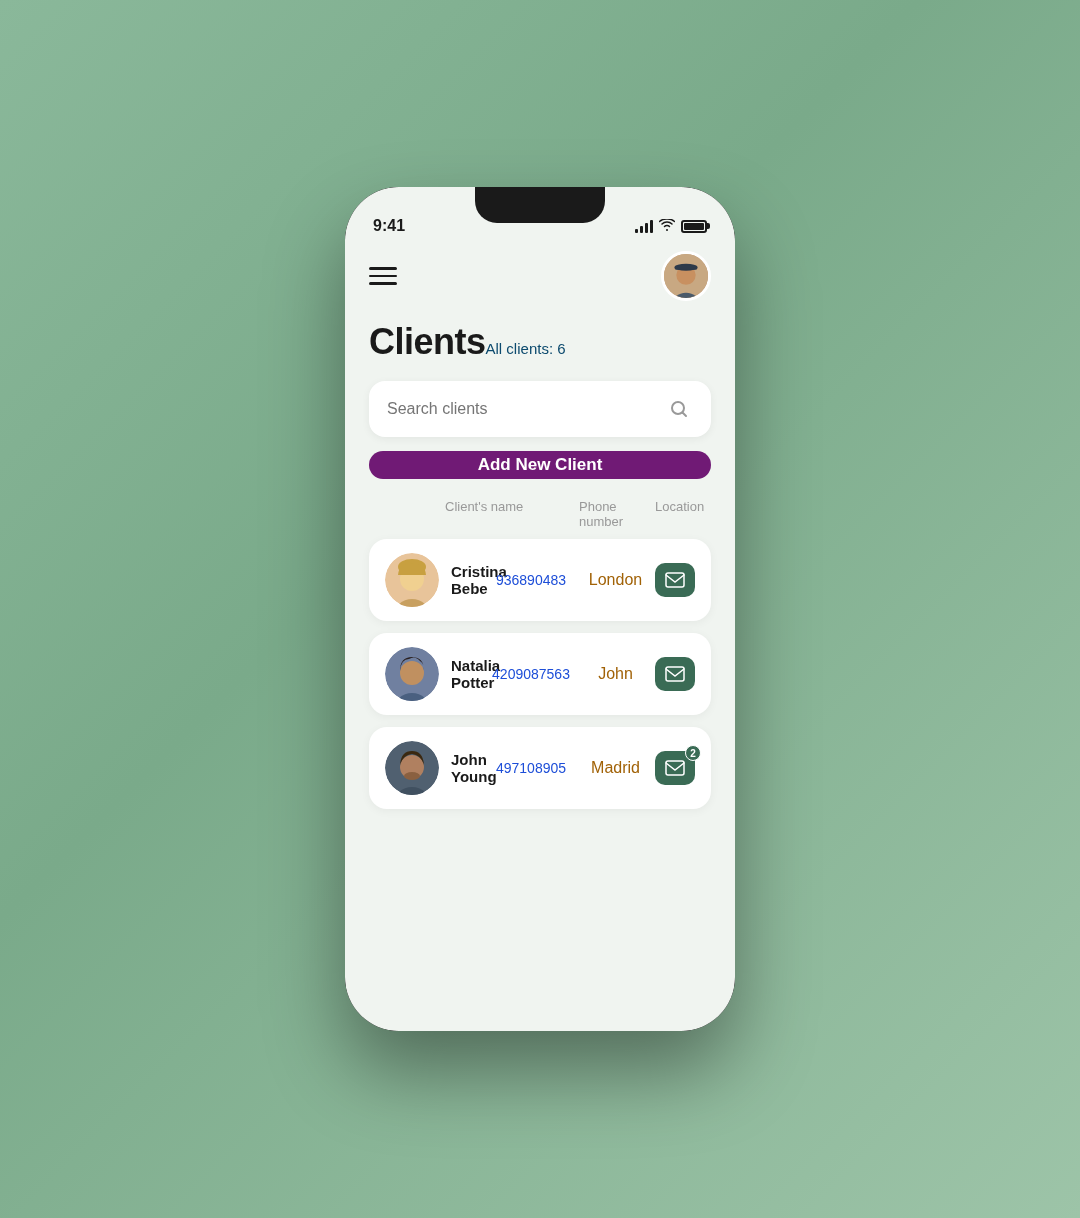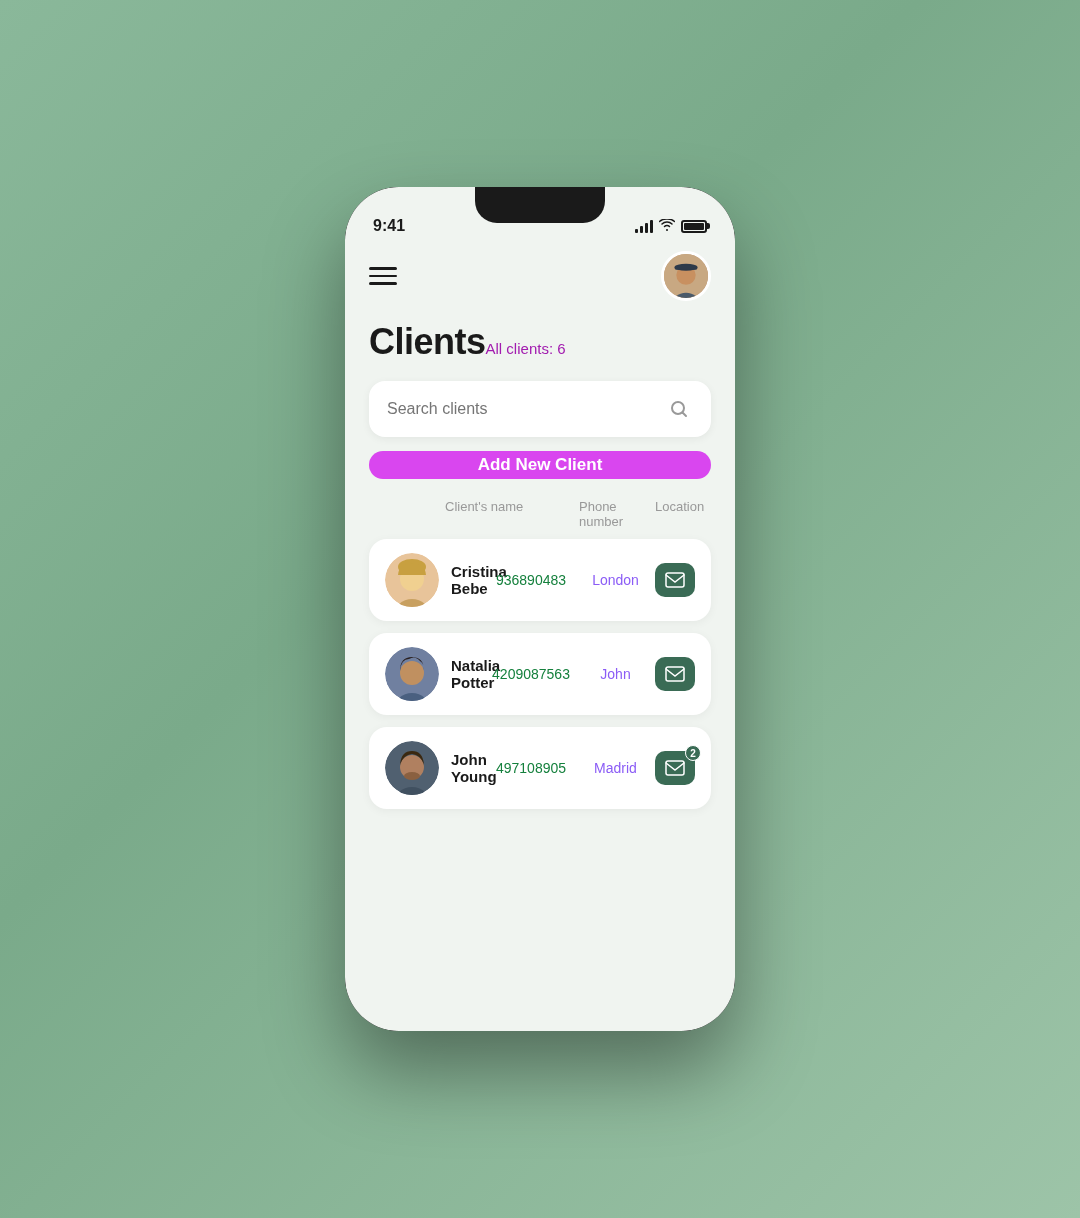--- a/index.html
+++ b/index.html
@@ -167,21 +167,21 @@
 
     .page-title {
       font-size: 36px;
       font-weight: 700;
       color: #1a1a1a;
       letter-spacing: -0.5px;
     }
 
     .client-count {
       font-size: 15px;
-      color: #a21caf;
+      color: #0c4a6e;
       padding-bottom: 6px;
     }
 
     
     .search-bar {
       background: white;
       border-radius: 16px;
       display: flex;
       align-items: center;
       padding: 14px 18px;
@@ -202,21 +202,21 @@
       width: 28px;
       height: 28px;
       display: flex;
       align-items: center;
       justify-content: center;
       cursor: pointer;
     }
 
     
     .add-button {
-      background: #d946ef;
+      background: #701a75;
       color: white;
       border: none;
       border-radius: 16px;
       padding: 4px;
       width: 100%;
       font-size: 17px;
       font-weight: 700;
       cursor: pointer;
       margin-bottom: 20px;
       text-align: center;
@@ -250,28 +250,28 @@
     .client-name {
       flex: 1;
       font-size: 15px;
       font-weight: 600;
       color: #1a1a1a;
       min-width: 0;
     }
 
     .client-phone {
       font-size: 14px;
-      color: #15803d;
+      color: #1d4ed8;
       width: 90px;
       text-align: center;
     }
 
     .client-location {
-      font-size: 14px;
-      color: #8b5cf6;
+      font-size: 16px;
+      color: #a16207;
       width: 55px;
       text-align: center;
     }
 
     .email-btn {
       width: 40px;
       height: 34px;
       background: #3a6b55;
       border-radius: 10px;
       display: flex;

